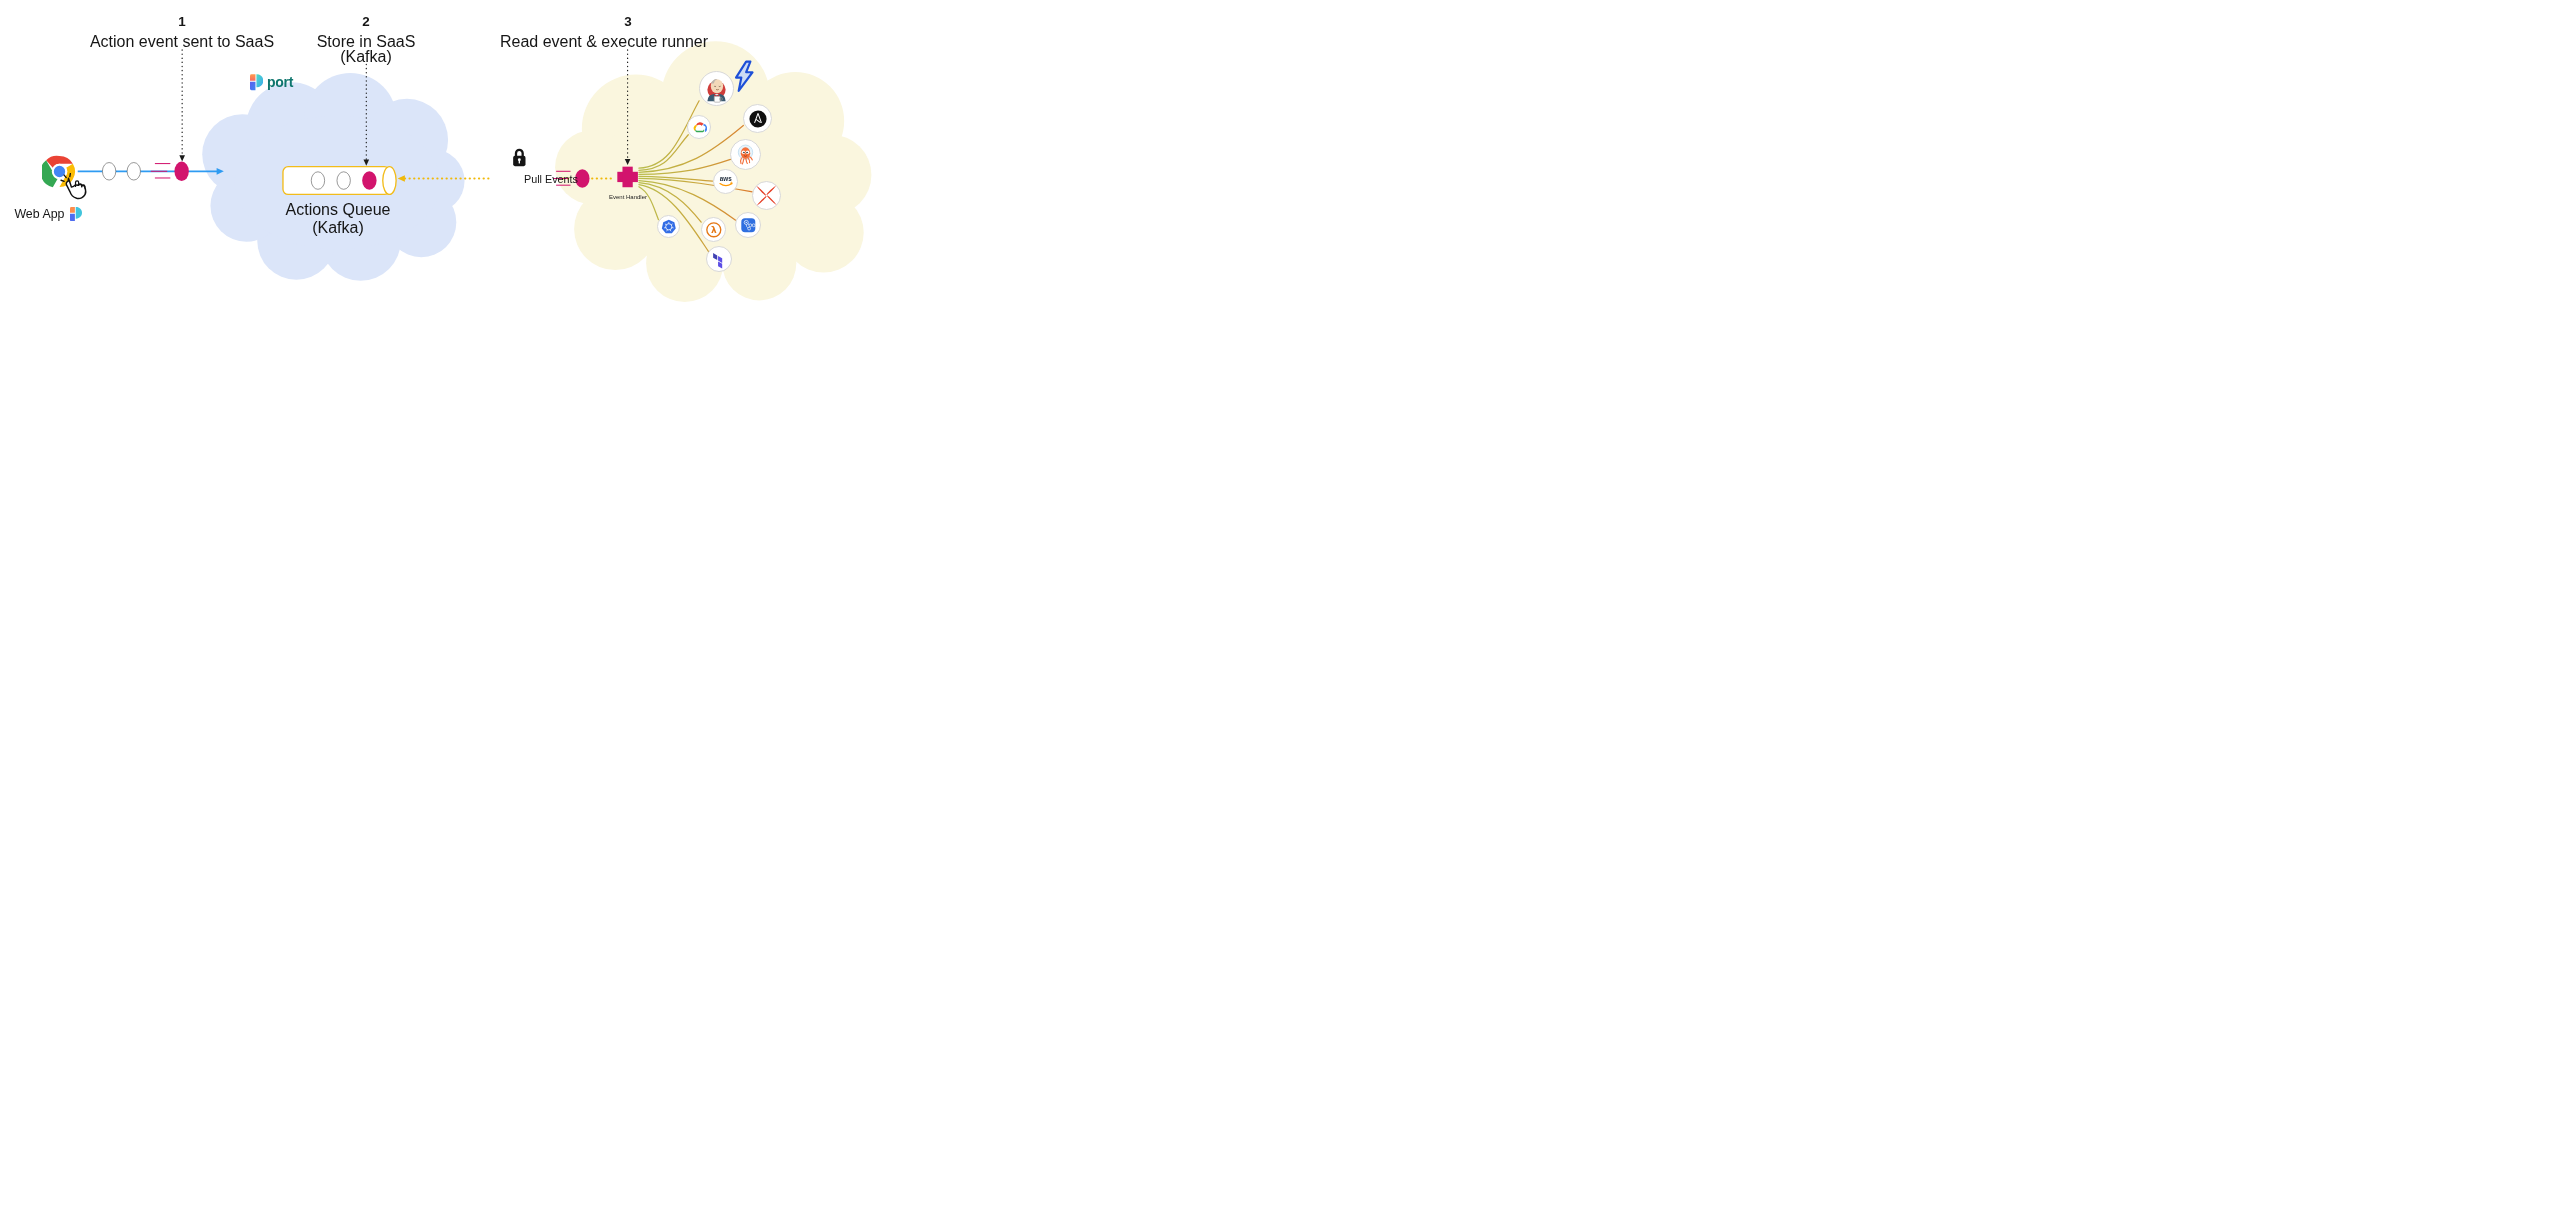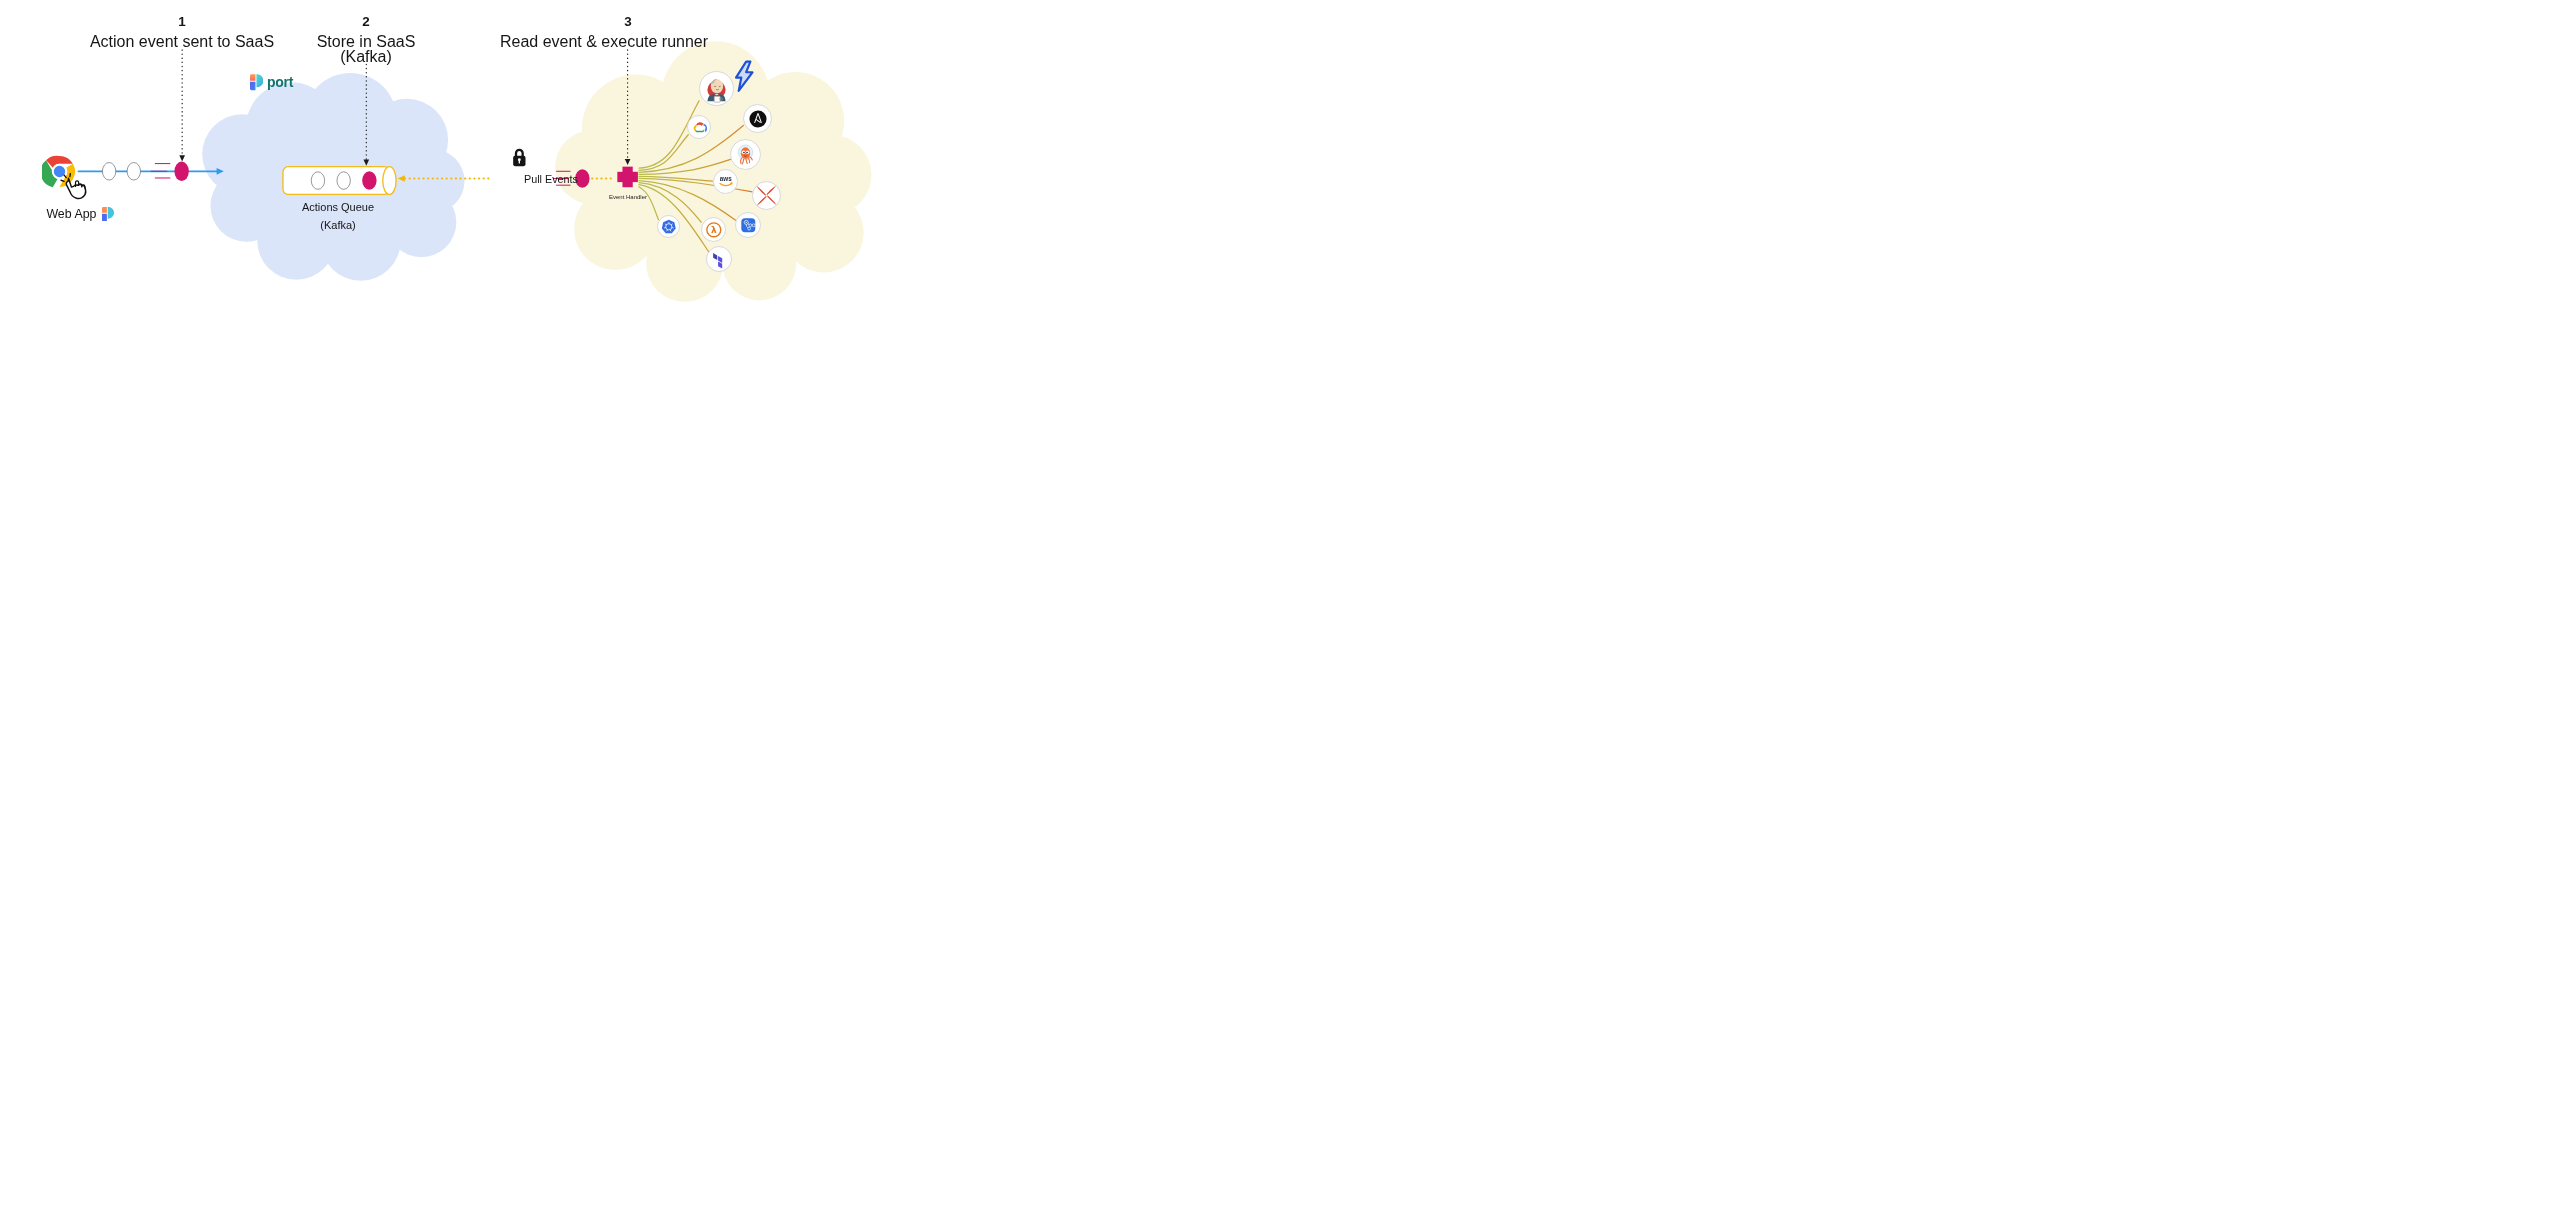--- a/index.html
+++ b/index.html
@@ -2,21 +2,21 @@
 <html style="font-size:8.2px"><head>
 <meta charset="utf-8">
 <style>
   html,body{margin:0;padding:0;background:#fff;}
   #canvas{position:relative;width:872px;height:304px;background:#fff;overflow:hidden;
           font-family:"Liberation Sans","DejaVu Sans",sans-serif;color:#161616;}
   .abs{position:absolute;}
   .ctr{transform:translateX(-50%);white-space:nowrap;}
   .step-num{font-size:13.4px;font-weight:700;text-align:center;}
   .step-label{font-size:16px;text-align:center;}
-  .queue-label{font-size:11px;text-align:center;}
+  .queue-label{font-size:16px;text-align:center;}
   .pull-label{font-size:10.8px;text-align:center;}
   .eh-label{font-size:6px;text-align:center;color:#222;}
   .webapp-label{font-size:12.4px;}
   .port-wrap{display:flex;align-items:center;gap:3.6px;}
   .port-text{font-size:14px;font-weight:700;letter-spacing:-0.3px;color:#0f766e;}
   .node{position:absolute;border-radius:50%;background:#fff;border:1px solid #d8d8d8;
         box-sizing:border-box;display:flex;align-items:center;justify-content:center;}
   svg{display:block;}
 </style>
 </head>
@@ -175,21 +175,21 @@
 
   <div class="abs port-wrap" style="left:250px;top:74px;">
     <svg width="13.4" height="16.5" viewBox="0 0 27 32">
       <path d="M3 0 h8 v13 H0 V3 a3 3 0 0 1 3 -3 z" fill="url(#gPortOrange)"></path>
       <path d="M0 15 h11 v17 H3 a3 3 0 0 1 -3 -3 z" fill="url(#gPortBlue)"></path>
       <path d="M13 0 h1 c7.2 0 13 5.8 13 13 s-5.8 13 -13 13 h-1 z" fill="url(#gPortTeal)"></path>
     </svg>
     <span class="port-text">port</span>
   </div>
 
-  <div class="abs" style="left:14.4px;top:207px;display:flex;align-items:flex-start;gap:5.2px;margin-left:32px;">
+  <div class="abs" style="left:14.4px;top:207px;display:flex;align-items:flex-start;gap:5.2px;">
     <span class="webapp-label">Web App</span>
     <svg width="12" height="14.4" viewBox="0 0 27 32">
       <path d="M3 0 h8 v13 H0 V3 a3 3 0 0 1 3 -3 z" fill="#fd8d4c"></path>
       <path d="M0 15 h11 v17 H3 a3 3 0 0 1 -3 -3 z" fill="#4e6cf0"></path>
       <path d="M13 0 h1 c7.2 0 13 5.8 13 13 s-5.8 13 -13 13 h-1 z" fill="#41c4dc"></path>
     </svg>
   </div>
 
   <div class="abs" style="left:732px;top:60px;">
     <svg width="24" height="33" viewBox="0 0 44 62">

